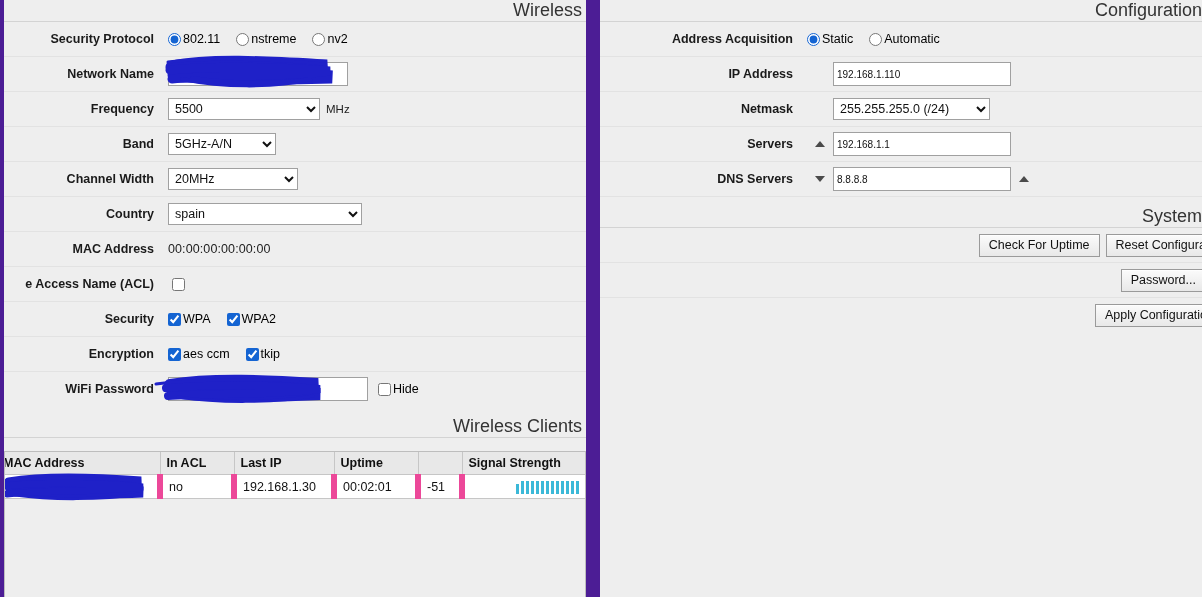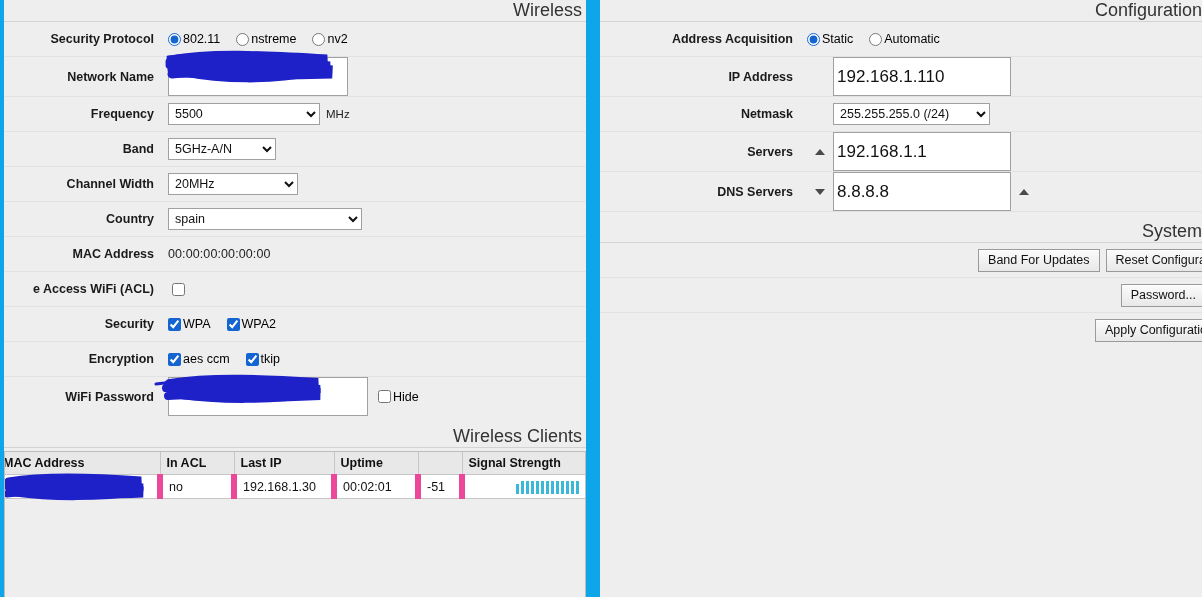--- a/index.html
+++ b/index.html
@@ -9,21 +9,21 @@
     width: 1202px; height: 597px;
     overflow: hidden;
     background: #ffffff;
     font-family: "Liberation Sans", sans-serif;
     font-size: 12px;
     color: #000000;
   }
   .page {
     position: relative;
     width: 1202px; height: 597px;
-    background: #0ea5e9;
+    background: #4c1d95;
   }
 
   
   .panel {
     position: absolute;
     background: #eeeeee;
   }
   #left-panel  { left: 4px;   top: 0;  width: 582px; height: 597px; }
   #right-panel { left: 600px; top: 0;  width: 602px; height: 597px; }
 
@@ -62,22 +62,22 @@
     color: #1a1a1a;
     flex: 0 0 auto;
   }
   #left-panel .lbl  { width: 164px; }
   #right-panel .lbl { width: 207px; }
   .fld { flex: 1 1 auto; display: flex; align-items: center; min-width: 0; }
 
   
   input.txt {
     font-family: "Liberation Sans", sans-serif;
-    font-size: 17px;
-    height: 39px;
+    font-size: 10px;
+    height: 24px;
     padding: 1px 3px;
     border: 1px solid #a0a0a0;
     background: #ffffff;
     color: #111;
     outline: none;
   }
   select.sel {
     font-family: "Liberation Sans", sans-serif;
     font-size: 12.5px;
     height: 22px;
@@ -261,21 +261,21 @@
     </div>
 
     <div class="row">
       <div class="lbl">MAC Address</div>
       <div class="fld">
         <span class="plainmac">00:00:00:00:00:00</span>
       </div>
     </div>
 
     <div class="row">
-      <div class="lbl" style="padding-left:0">e Access WiFi (ACL)</div>
+      <div class="lbl" style="padding-left:0">e Access Name (ACL)</div>
       <div class="fld">
         <input type="checkbox" style="accent-color: rgb(255, 255, 255);">
       </div>
     </div>
 
     <div class="row">
       <div class="lbl">Security</div>
       <div class="fld">
         <label class="opt">
           <input type="checkbox" checked="" style="">
@@ -439,21 +439,21 @@
         <span class="arrow-slot">
           <span class="arrow up"></span>
         </span>
       </div>
     </div>
 
     <div class="section-title offscreen-right" style="margin-top:9px">System</div>
 
 
     <div class="row btnrow">
-      <button class="btn">Band For Updates</button>
+      <button class="btn">Check For Uptime</button>
       <button class="btn" style="margin-right:-34px">Reset Configuration</button>
     </div>
 
     <div class="row btnrow">
       <button class="btn" style="margin-right:-4px">Password...</button>
     </div>
 
     <div class="row btnrow noline">
       <button class="btn" style="margin-right:-22px">Apply Configuration</button>
     </div>

